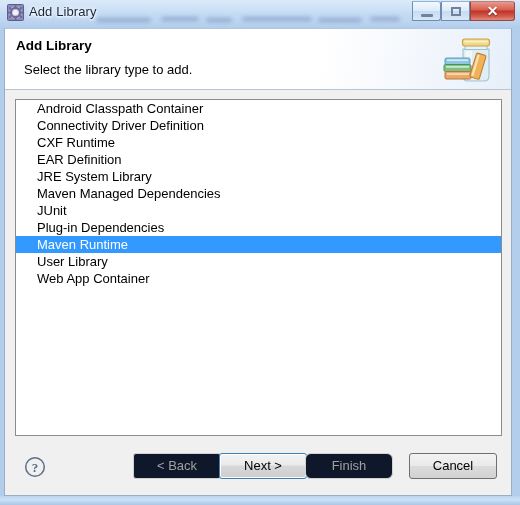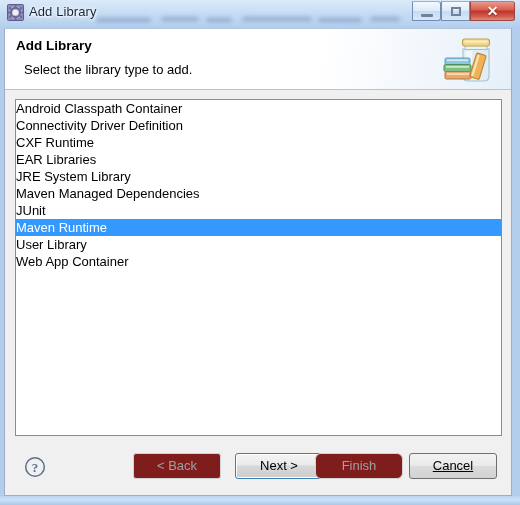--- a/index.html
+++ b/index.html
@@ -202,21 +202,21 @@
     left: 10px; top: 70px;
     width: 487px; height: 337px;
     background: #ffffff;
     border: 1px solid #8c8c8c;
     box-sizing: border-box;
     overflow: hidden;
   }
   .list-item {
     height: 17px;
     line-height: 17px;
-    padding: 0 0 0 0;
+    padding: 0 0 0 21px;
     font-size: 13px;
     color: #000000;
     white-space: nowrap;
     cursor: default;
   }
   .list-item.selected {
     background: #3399ff;
     color: #ffffff;
   }
 
@@ -246,32 +246,32 @@
     padding: 0;
   }
   .dlg-btn.enabled {
     border: 1px solid #707070;
     color: #000000;
     background: linear-gradient(to bottom, #f2f2f2 0%, #eaeaea 48%, #dcdcdc 50%, #d2d2d2 100%);
   }
   .dlg-btn.disabled {
     border: 1px solid #d3d3d3;
     color: #a0a0a0;
-    background: #7f1d1d;
+    background: #0f172a;
   }
   .dlg-btn.default {
     border: 1px solid #3c7fb1;
     color: #000000;
     background: linear-gradient(to bottom, #f4f4f4 0%, #eaeaea 46%, #d8d8d8 50%, #cdcdcd 100%);
     box-shadow: inset 0 0 0 1px #ffffff;
   }
   #btn-back   { left: 128px; }
-  #btn-next   { left: 230px; }
-  #btn-finish { left: 310px; border-radius: 6px; }
-  #btn-cancel { left: 404px; text-decoration: underline; }
+  #btn-next   { left: 214px; }
+  #btn-finish { left: 300px; border-radius: 6px; }
+  #btn-cancel { left: 404px; }
 
   
   .bottom-rim {
     position: absolute;
     left: 0; bottom: 0;
     width: 520px; height: 9px;
     background: linear-gradient(to bottom,
       rgba(186,212,240,0.95) 0%,
       rgba(205,226,247,0.95) 40%,
       rgba(171,198,229,0.9) 100%);
@@ -360,24 +360,25 @@
             <rect x="33.4" y="23.6" width="2.2" height="21.6" fill="#fae3bc"></rect>
           </g>
         </svg>
       </span>
     </div>
 
     <div id="listbox">
         <div class="list-item">Android Classpath Container</div>
         <div class="list-item">Connectivity Driver Definition</div>
         <div class="list-item">CXF Runtime</div>
-        <div class="list-item">EAR Libraries</div>
+        <div class="list-item">EAR Definition</div>
         <div class="list-item">JRE System Library</div>
         <div class="list-item">Maven Managed Dependencies</div>
         <div class="list-item">JUnit</div>
+        <div class="list-item">Plug-in Dependencies</div>
         <div class="list-item selected">Maven Runtime</div>
         <div class="list-item">User Library</div>
         <div class="list-item">Web App Container</div>
       </div>
 
     <div id="footer">
 
       <span id="help-icon">
         <svg width="22" height="22" viewBox="0 0 22 22">
           <circle cx="11" cy="11" r="9.3" fill="none" stroke="#5d6f8c" stroke-width="1.5"></circle>

